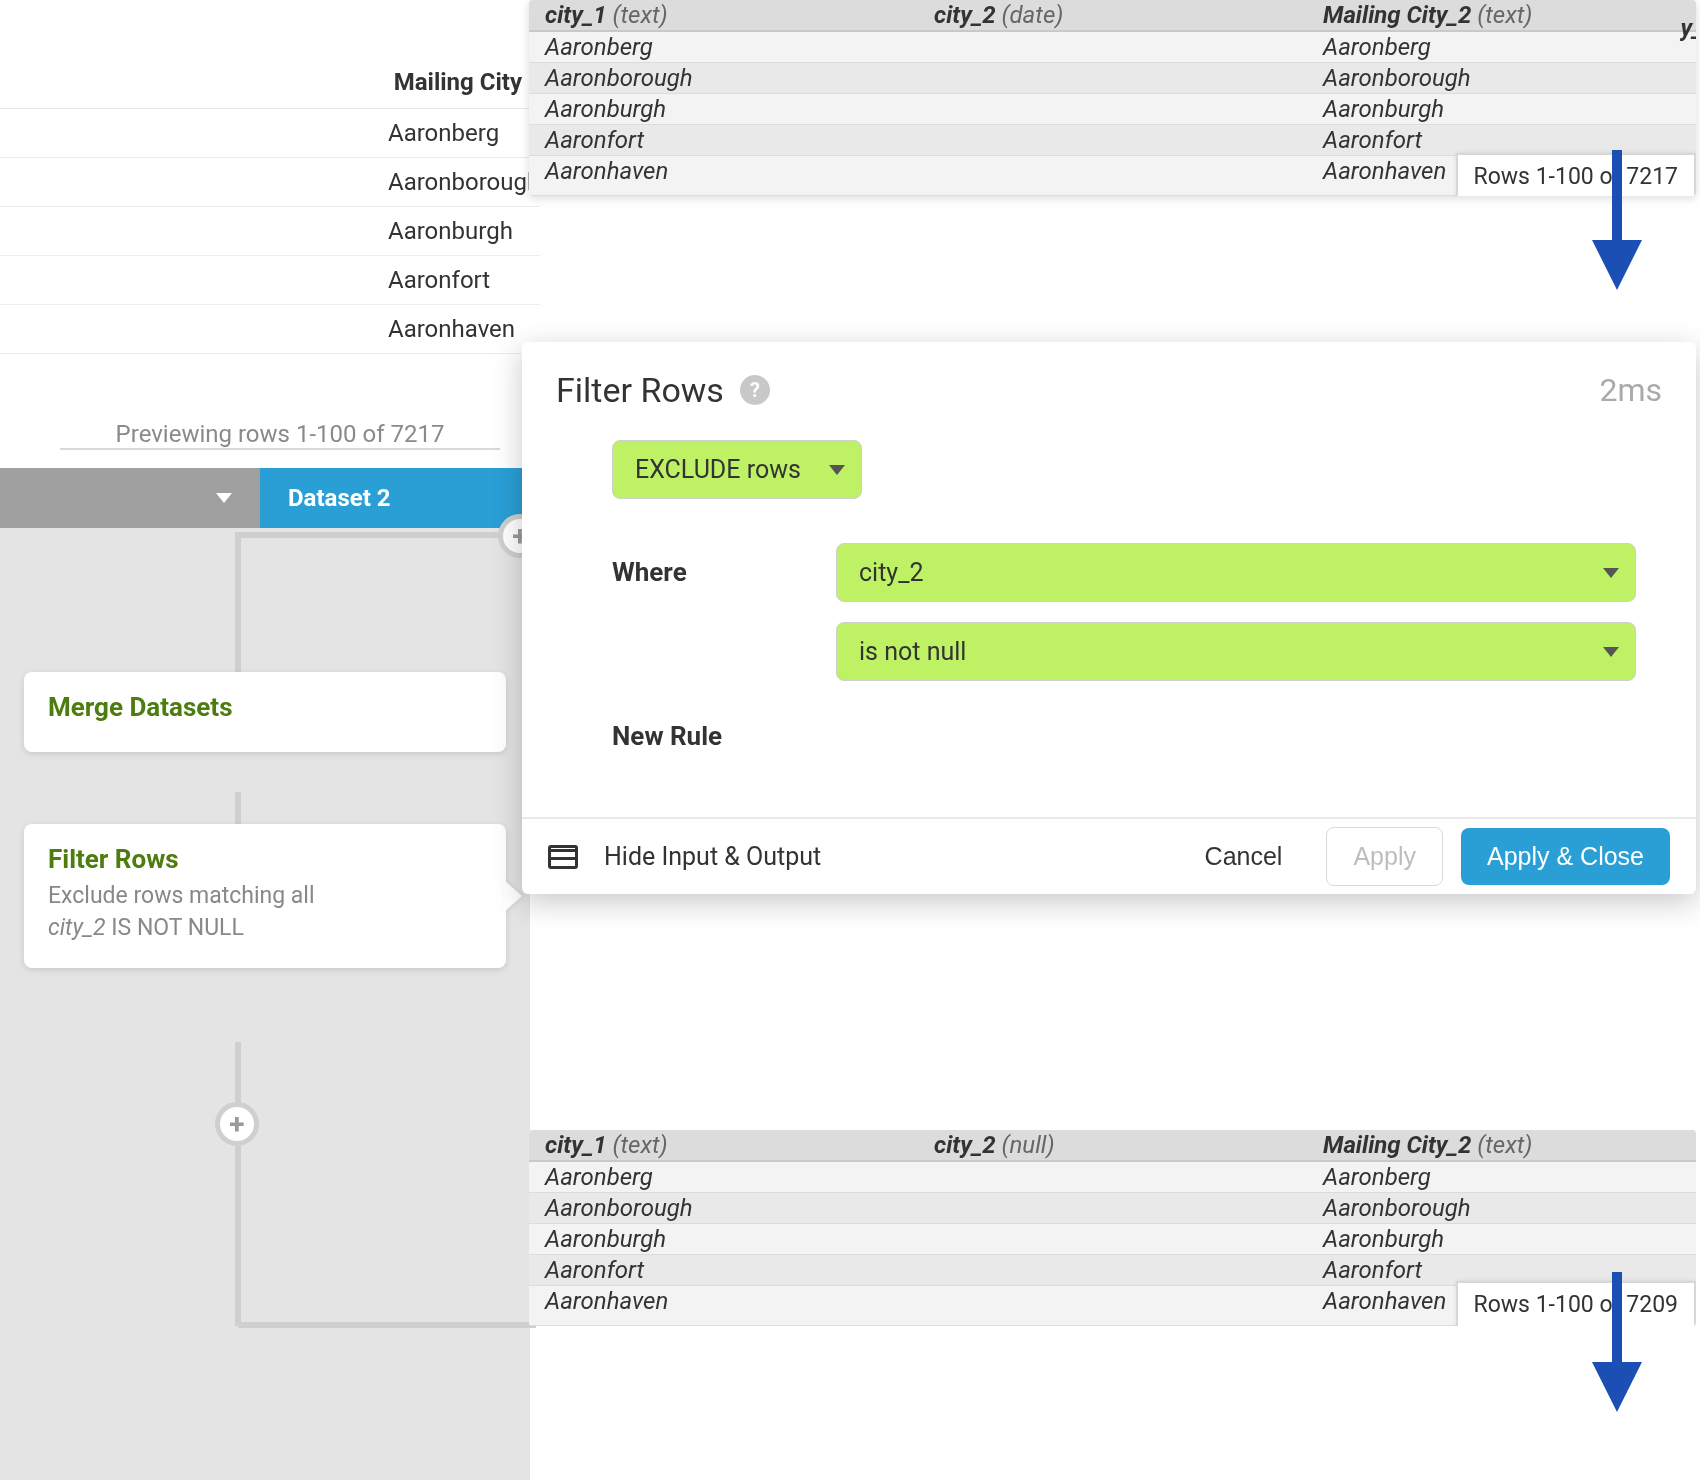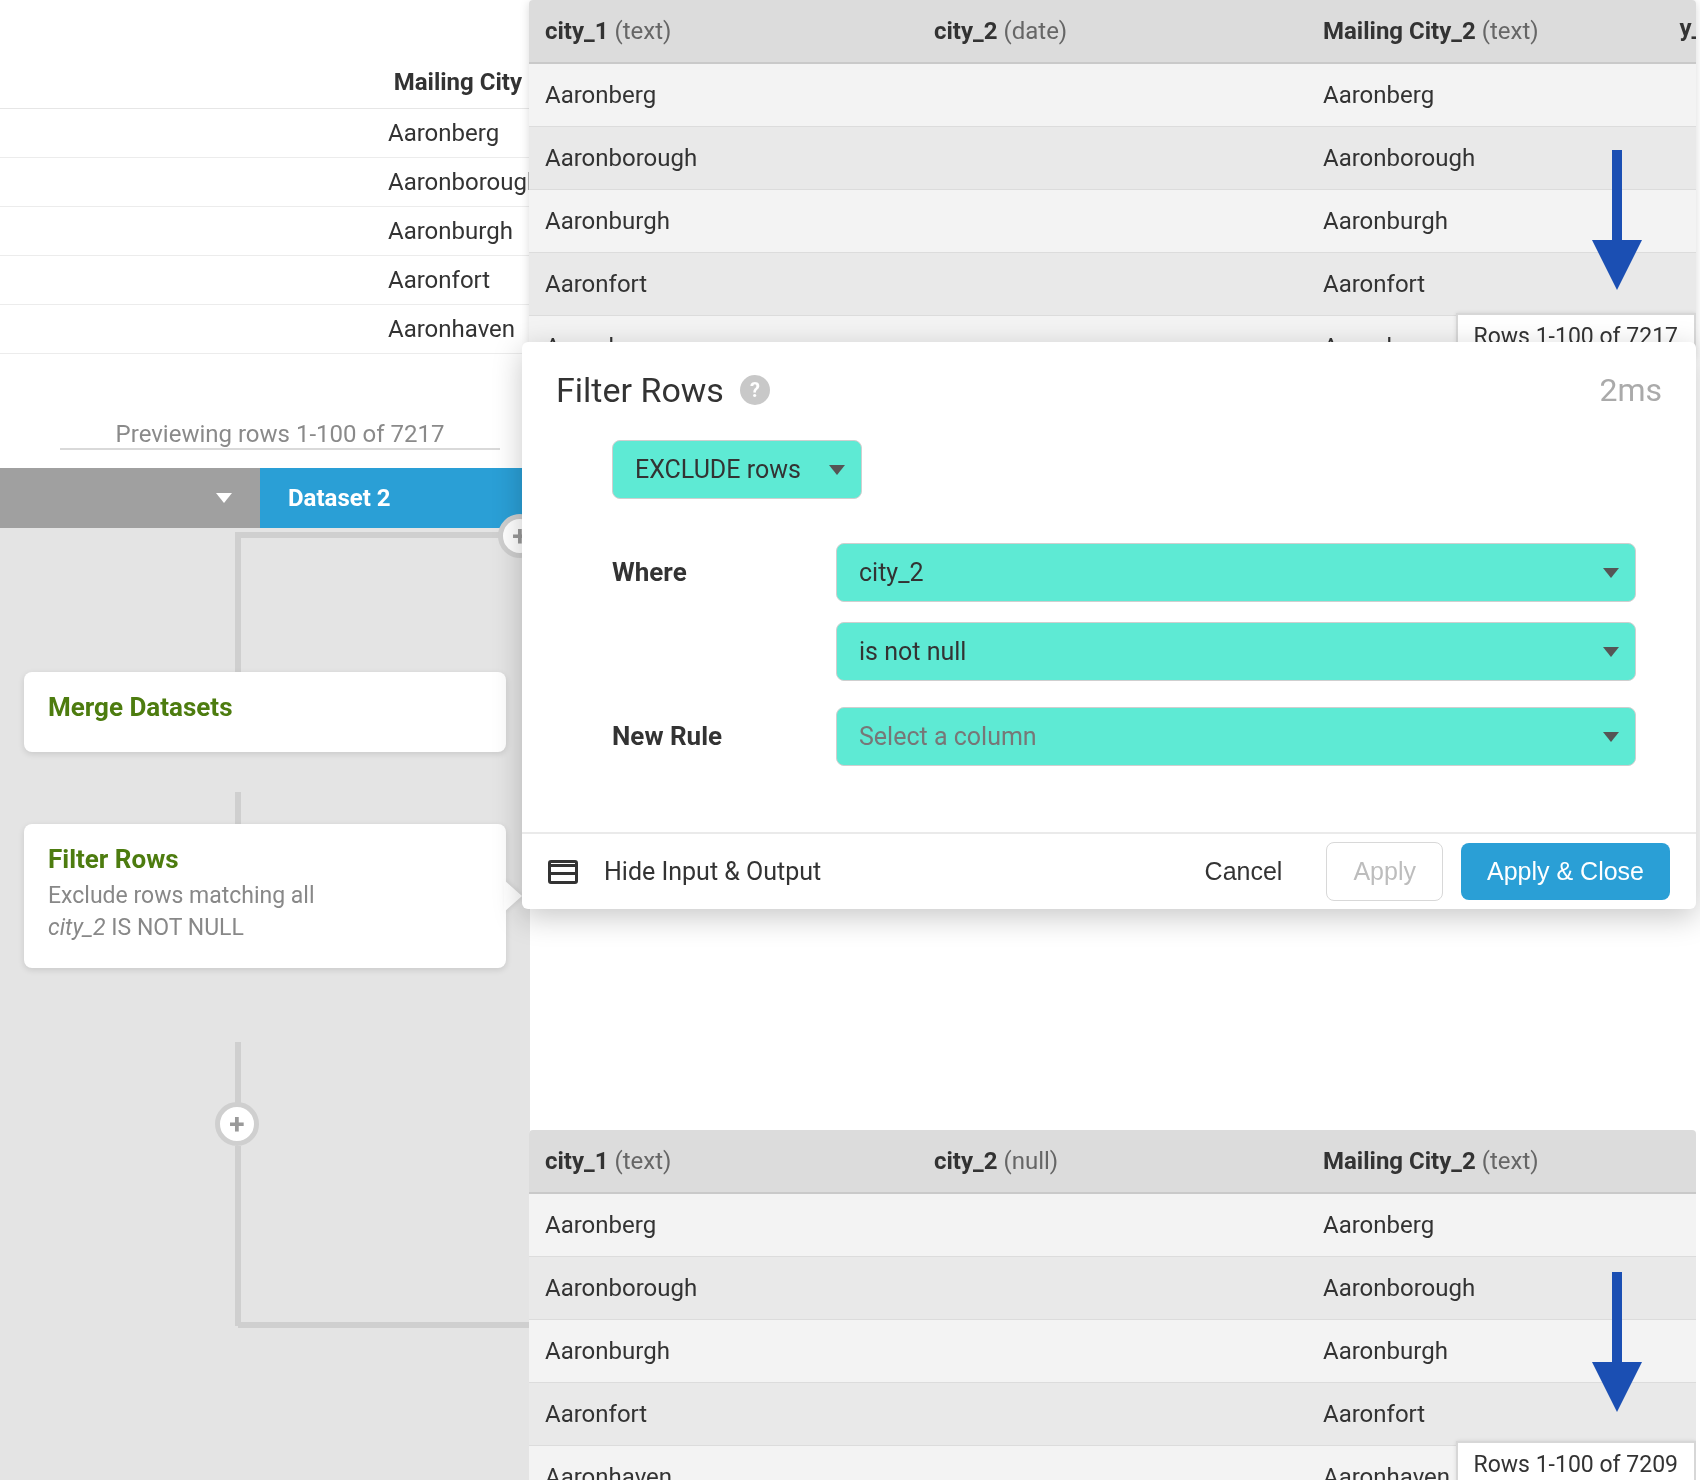--- a/index.html
+++ b/index.html
@@ -170,22 +170,23 @@
     left: 529px; top: 1130px; right: 4px;
   }
   .thead {
     display: flex;
     background: #dcdcdc;
     font-weight: 700;
     border-bottom: 2px solid #c9c9c9;
   }
   .thead .col, .trow .col {
     flex: 1;
-    padding: 17px 16px;
+    padding: 1px 16px;
     white-space: nowrap;
+    font-style: italic;
   }
   .thead .type { font-weight: 400; color: #666; }
   .tbody .trow {
     display: flex;
     border-bottom: 1px solid #dcdcdc;
   }
   .tbody .trow:nth-child(odd) { background: #f3f3f3; }
   .tbody .trow:nth-child(even) { background: #e9e9e9; }
   .row-count-badge {
     position: absolute;
@@ -253,21 +254,21 @@
     gap: 18px;
     margin-bottom: 44px;
   }
   .select {
     position: relative;
     border: 1.5px solid #cfcfcf;
     border-radius: 8px;
     padding: 14px 46px 14px 22px;
     font-size: 25px;
     color: #333;
-    background: #5eead4;
+    background: #bef264;
     min-width: 250px;
   }
   .select .caret {
     position: absolute;
     right: 16px; top: 50%;
     transform: translateY(-50%);
     width: 0; height: 0;
     border-left: 8px solid transparent;
     border-right: 8px solid transparent;
     border-top: 10px solid #555;
@@ -461,25 +462,20 @@
           <span>city_2</span><span class="caret"></span>
         </div>
         <div class="select wide">
           <span>is not null</span><span class="caret"></span>
         </div>
       </div>
     </div>
 
     <div class="rule-row">
       <div class="rule-label">New Rule</div>
-      <div class="rule-fields">
-        <div class="select wide" style="color:#777">
-          <span>Select a column</span><span class="caret"></span>
-        </div>
-      </div>
     </div>
   </div>
   <div class="dlg-footer">
     <span class="grid-icon"></span>
     <span class="hide-io-label">Hide Input &amp; Output</span>
     <span class="footer-spacer"></span>
     <button class="btn">Cancel</button>
     <button class="btn disabled">Apply</button>
     <button class="btn primary">Apply &amp; Close</button>
   </div>

